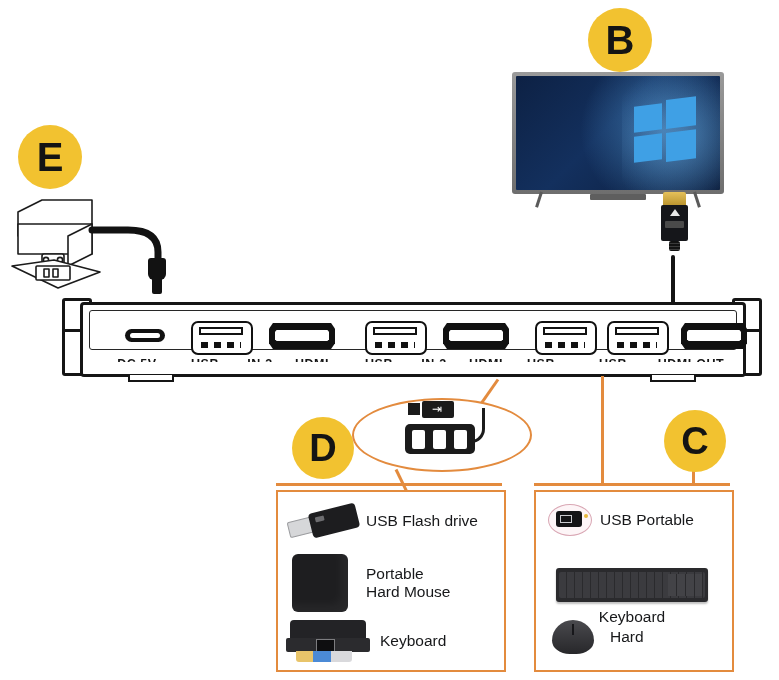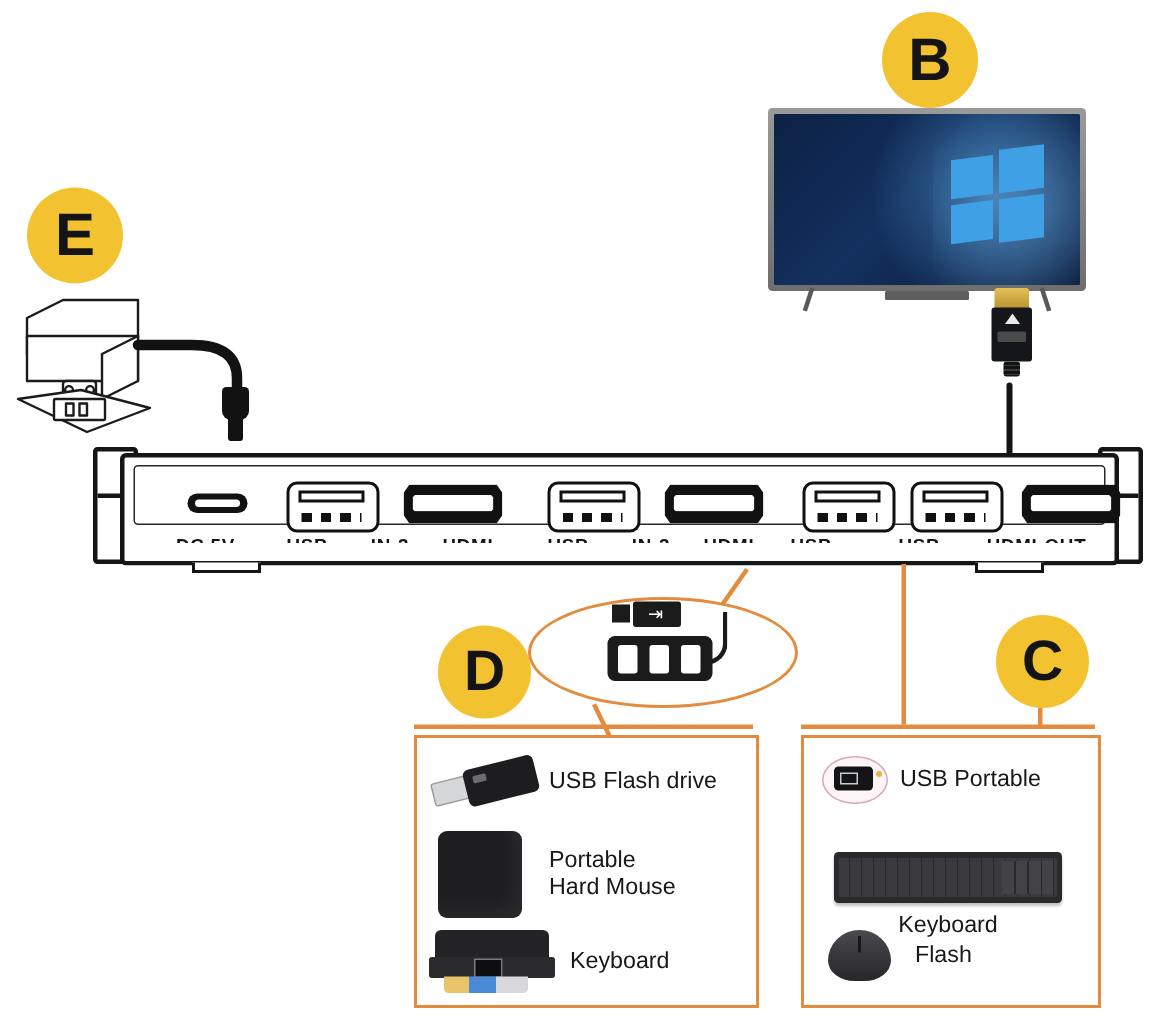--- a/index.html
+++ b/index.html
@@ -370,17 +370,17 @@
     <div style="position:absolute;left:20px;top:76px;">
       <div class="kbd">
         <div class="keys"></div>
         <div class="np"></div>
       </div>
       <div class="clabel" style="text-align:center;width:152px;margin-top:6px;">Keyboard</div>
     </div>
 
     <div class="citem" style="left:16px;top:128px;">
       <div class="mouse"></div>
-      <span class="clabel" style="margin-left:16px;">Flash</span>
+      <span class="clabel" style="margin-left:16px;">Hard</span>
     </div>
   </div>
 
 </div>
 
 </body></html>

